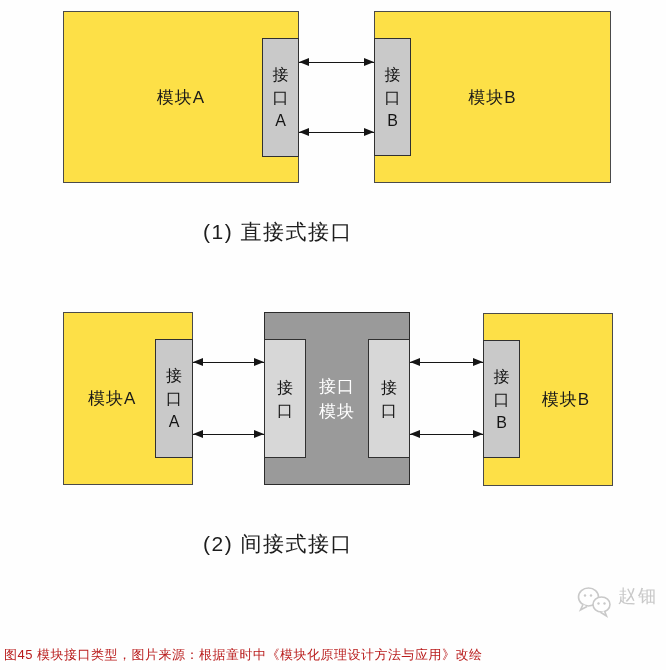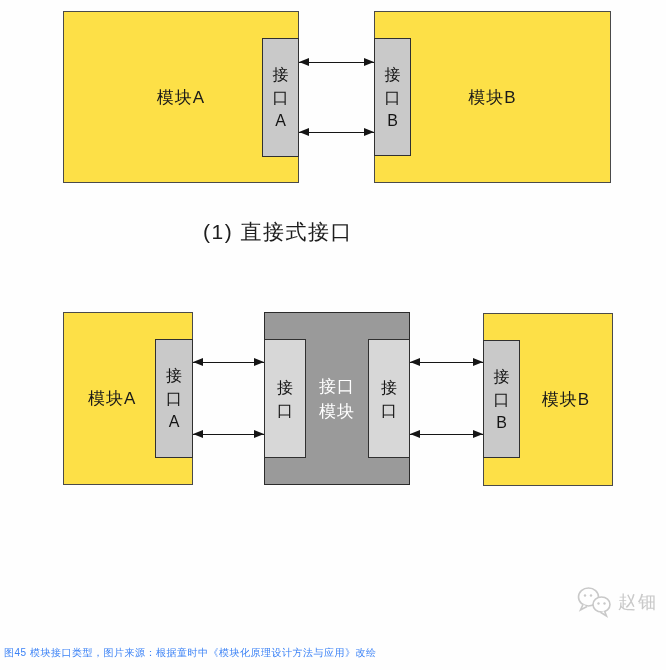--- a/index.html
+++ b/index.html
@@ -57,28 +57,28 @@
     position: absolute; left: 0; width: 556px;
     text-align: center;
     font-size: 21px; font-weight: 500; color: #1d1d1d;
     letter-spacing: 1.5px;
   }
   #caption-1 { top: 218px; }
   #caption-2 { top: 530px; }
 
   .watermark {
     position: absolute; right: 8px; top: 584px;
-    display: flex; align-items: center; gap: 3px;
+    display: flex; align-items: flex-start; gap: 3px;
     color: #c9c9c9;
   }
   .watermark-text { font-size: 18px; letter-spacing: 2px; }
 
   .figure-caption {
     position: absolute; left: 4px; top: 646px;
-    font-size: 10px; color: #3b82f6; letter-spacing: 0.5px;
+    font-size: 13px; color: #b91c1c; letter-spacing: 0.5px;
   }
 </style>
 </head>
 <body>
 
 <div class="canvas">
 
   <div class="box module" style="left:63px; top:11px; width:236px; height:172px;">
     <div class="module-label">模块A</div>
   </div>
@@ -137,20 +137,21 @@
     <div class="vlabel">接
 口
 B</div>
   </div>
 
   <div class="arrow" style="left:193px; top:362px; width:71px;"></div>
   <div class="arrow" style="left:193px; top:434px; width:71px;"></div>
   <div class="arrow" style="left:410px; top:362px; width:73px;"></div>
   <div class="arrow" style="left:410px; top:434px; width:73px;"></div>
 
+  <div class="diagram-caption" id="caption-2">(2) 间接式接口</div>
 
   <div class="watermark">
     <span style="display:inline-flex;">
       <svg width="40" height="36" viewBox="0 0 40 36" fill="none">
         <ellipse cx="13.5" cy="13" rx="10" ry="9" stroke="#c9c9c9" stroke-width="1.6"></ellipse>
         <path d="M8 20.5 L5.5 26 L12 22.5" stroke="#c9c9c9" stroke-width="1.6" fill="#ffffff"></path>
         <circle cx="10" cy="11.5" r="1.2" fill="#c9c9c9"></circle>
         <circle cx="16" cy="11.5" r="1.2" fill="#c9c9c9"></circle>
         <ellipse cx="26.5" cy="20.5" rx="8.5" ry="7.5" fill="#ffffff" stroke="#c9c9c9" stroke-width="1.6"></ellipse>
         <path d="M29.5 27 L31.5 32 L25.5 28.3" stroke="#c9c9c9" stroke-width="1.6" fill="#ffffff"></path>

